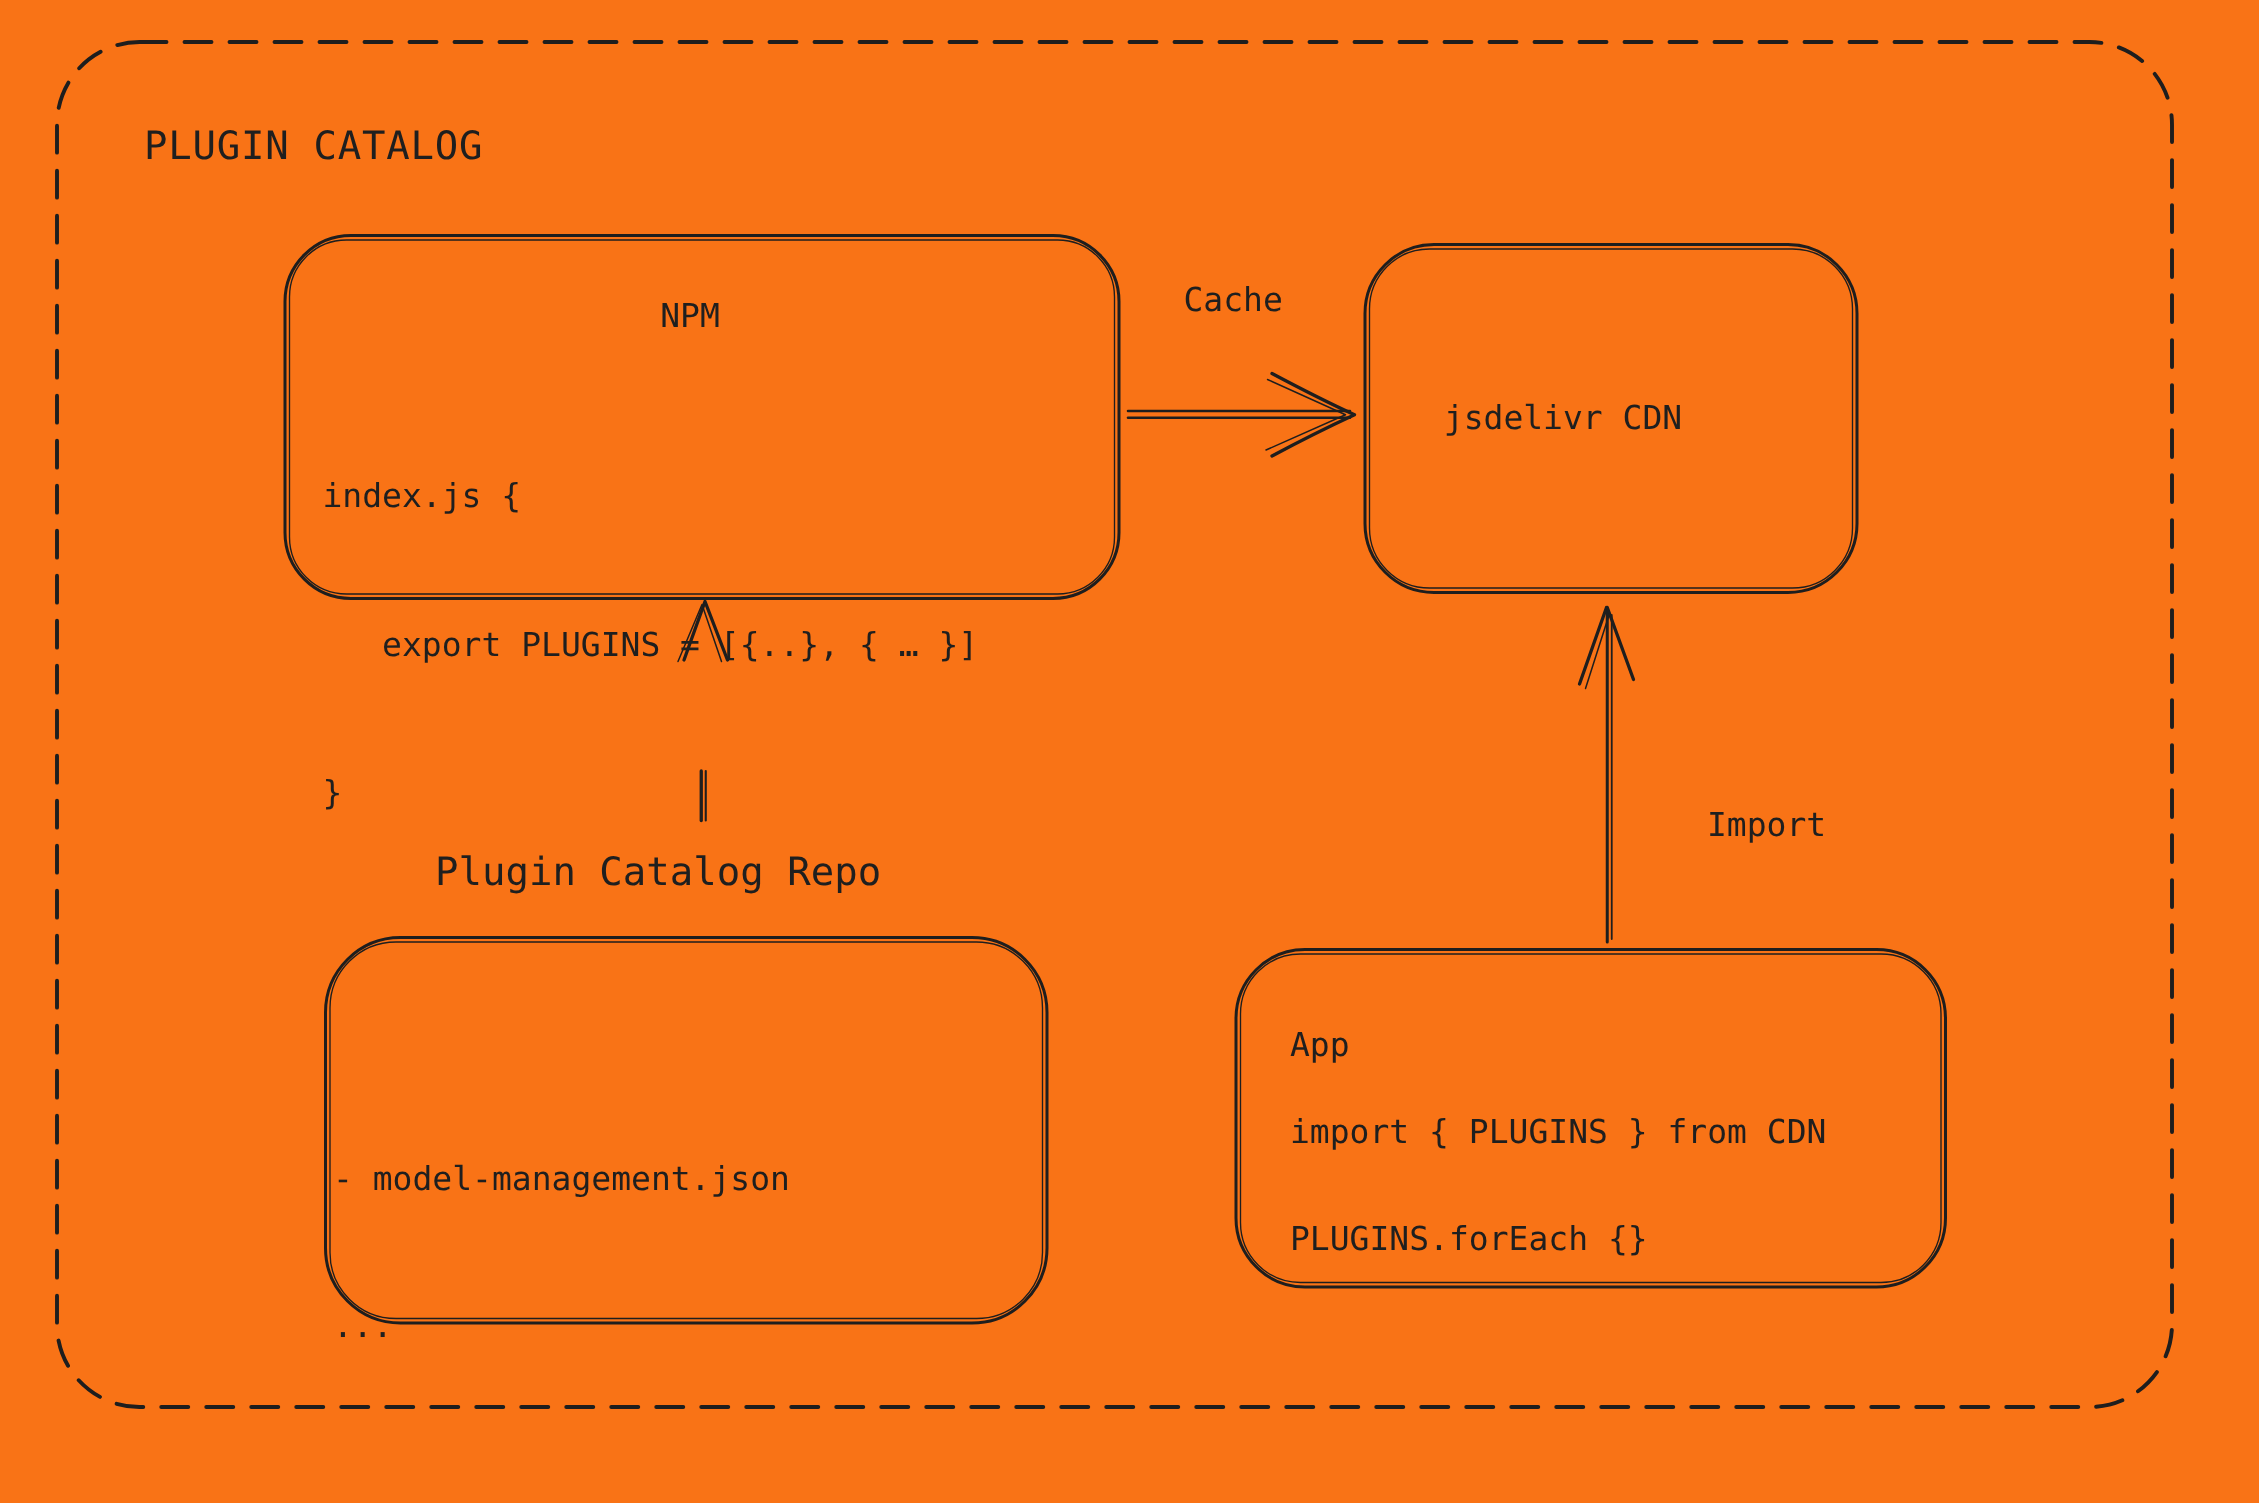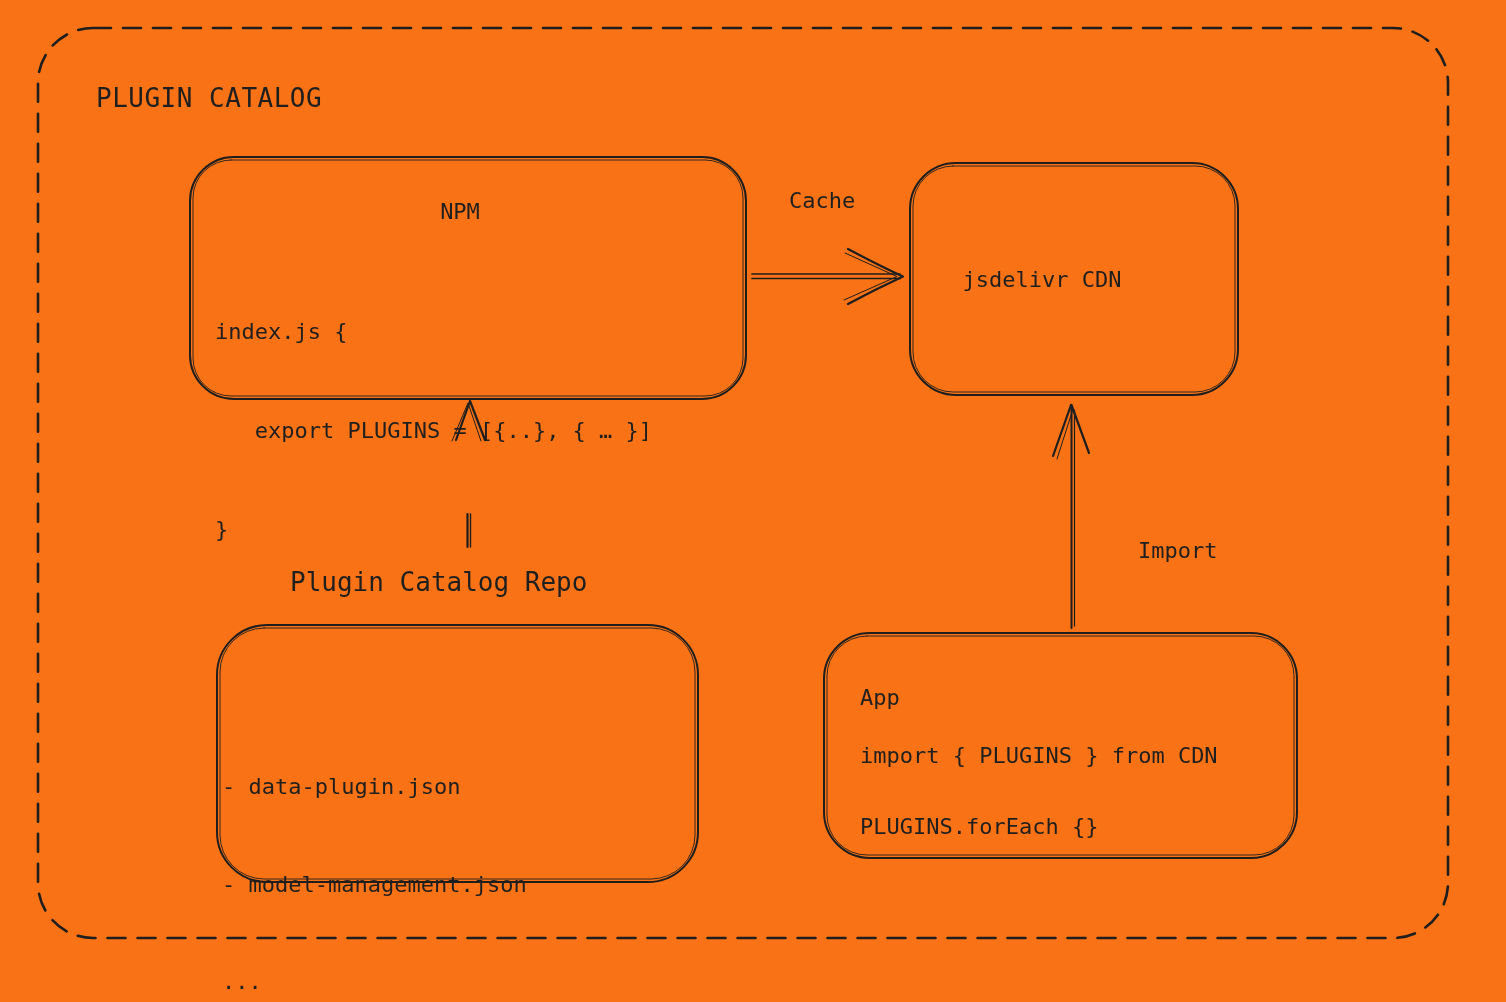--- a/index.html
+++ b/index.html
@@ -120,21 +120,20 @@
     <div>}</div>
   </div>
 
   <div class="txt cache-label">Cache</div>
 
   <div class="txt cdn-label center">jsdelivr CDN</div>
 
 
   <div class="txt repo-label">Plugin Catalog Repo</div>
   <div class="txt repo-files">
-    <div>- data-plugin.json</div>
     <div>- model-management.json</div>
     <div>...</div>
   </div>
 
   <div class="txt import-label">Import</div>
 
   <div class="txt app-title">App</div>
   <div class="txt app-code-1">import { PLUGINS } from CDN</div>
   <div class="txt app-code-2">PLUGINS.forEach {}</div>
 

